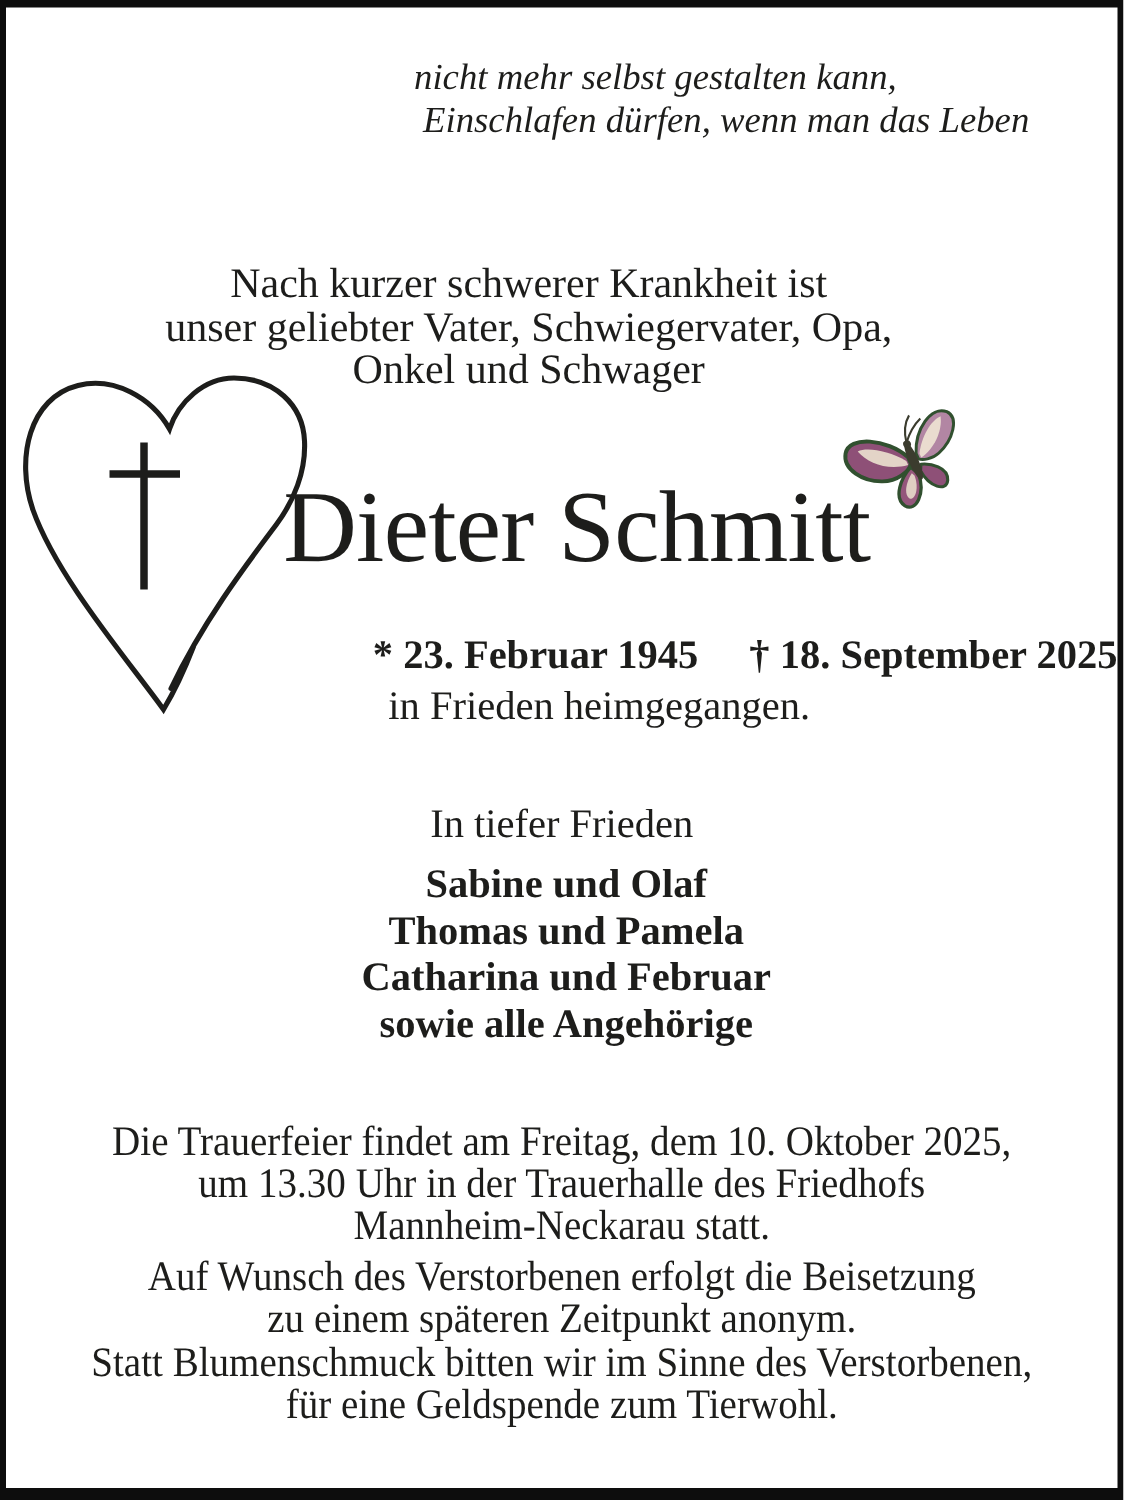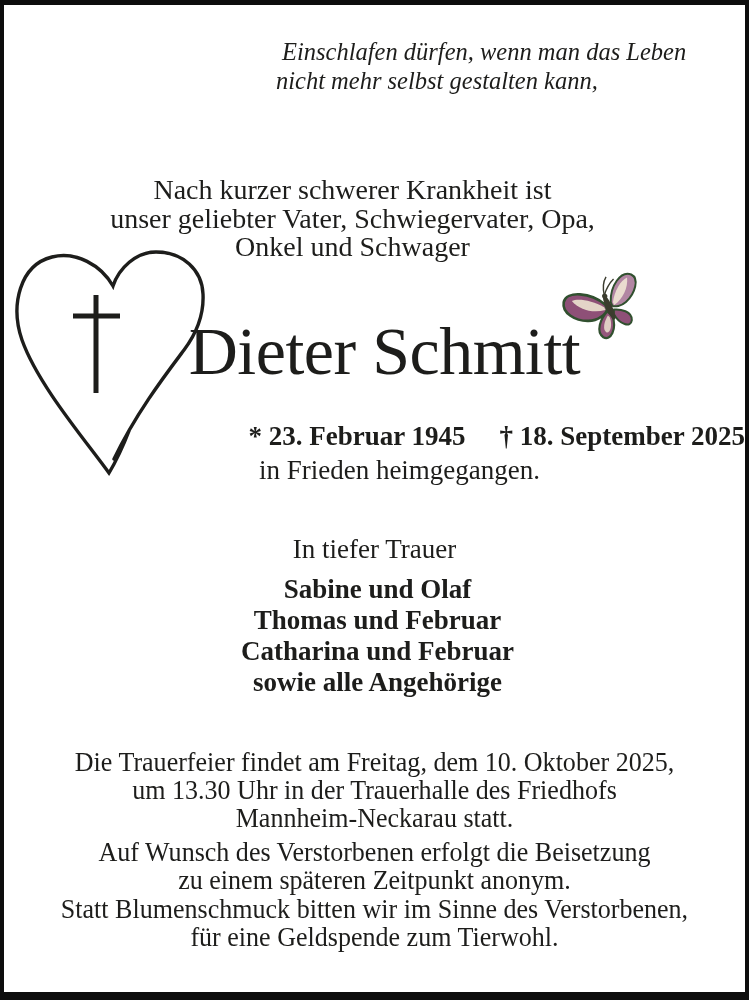--- a/index.html
+++ b/index.html
@@ -124,22 +124,22 @@
     line-height: 28px;
     transform: scaleX(0.93);
   }
 </style>
 </head>
 <body>
 
 <div class="sheet">
 
   <div class="epigraph">
+    <span class="ln ind2">nicht mehr selbst gestalten kann,</span>
     <span class="ln ind1">Einschlafen dürfen, wenn man das Leben</span>
-    <span class="ln ind2">nicht mehr selbst gestalten kann,</span>
   </div>
 
   <div class="intro">
     <span class="ln">Nach kurzer schwerer Krankheit ist</span>
     <span class="ln">unser geliebter Vater, Schwiegervater, Opa,</span>
     <span class="ln">Onkel und Schwager</span>
   </div>
 
   <svg class="heart-art" viewBox="0 0 200 235" fill="none" xmlns="http://www.w3.org/2000/svg">
     <path d="M121 186 C114 204 107 218 101 228
@@ -170,25 +170,25 @@
       <path d="M53 35 C59 20 75 10 83 18 C89 25 79 37 67 41 C61 43 55 41 53 39 Z" fill="#b286a3" stroke="#31502f" stroke-width="2" stroke-linejoin="round"></path>
       <path d="M55 36 C61 26 71 19 78 19 C75 29 65 37 55 39 Z" fill="#efe4d2" opacity="0.92"></path>
       <path d="M53 43 C59 45 69 52 65 60 C61 67 52 59 51 47 Z" fill="#8e5077" stroke="#31502f" stroke-width="2" stroke-linejoin="round"></path>
       <ellipse cx="49.5" cy="39" rx="3.2" ry="13.5" fill="#3b3c2e"></ellipse>
       <circle cx="50" cy="27" r="2.6" fill="#3b3c2e"></circle>
     </g>
   </svg>
 
   <div class="passing">in Frieden heimgegangen.</div>
 
-  <div class="mourning-header">In tiefer Trauer</div>
+  <div class="mourning-header">In tiefer Frieden</div>
 
   <div class="mourners">
     <span class="ln">Sabine und Olaf</span>
-    <span class="ln">Thomas und Februar</span>
+    <span class="ln">Thomas und Pamela</span>
     <span class="ln">Catharina und Februar</span>
     <span class="ln">sowie alle Angehörige</span>
   </div>
 
   <div class="closing funeral">
     <span class="ln">Die Trauerfeier findet am Freitag, dem 10. Oktober 2025,</span>
     <span class="ln">um 13.30 Uhr in der Trauerhalle des Friedhofs</span>
     <span class="ln">Mannheim-Neckarau statt.</span>
   </div>
 

